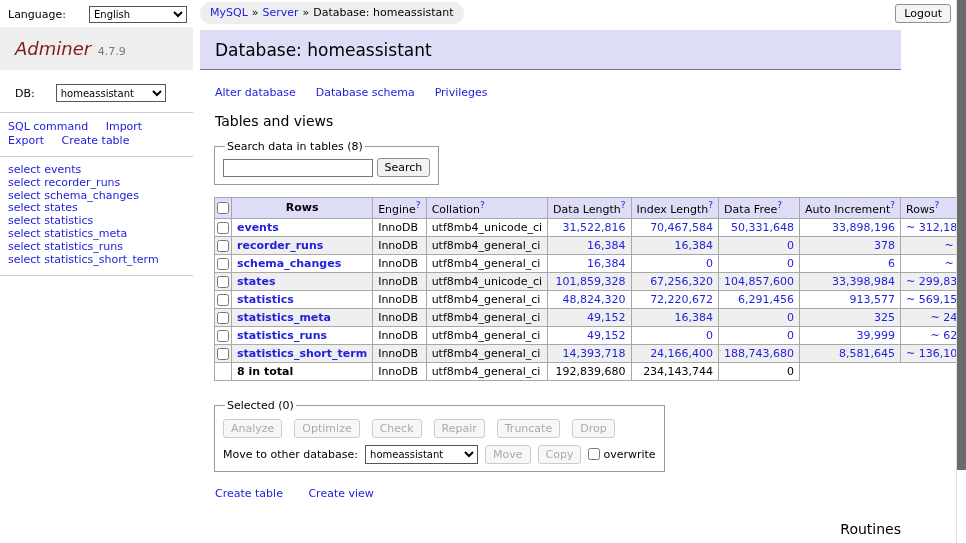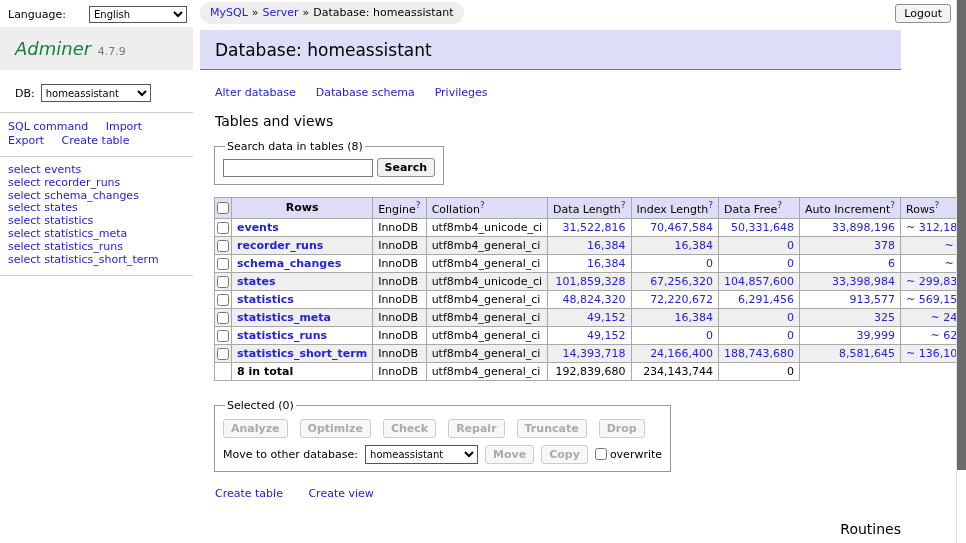--- a/index.html
+++ b/index.html
@@ -14,41 +14,41 @@
   .breadcrumb .sep { color: #000; margin: 0 4px; }
   .logout-btn { position: absolute; right: 15px; top: 4px; font-family: inherit; font-size: 11px; padding: 2px 8px; background: #f4f4f4; border: 1px solid #8f8f8f; border-radius: 3px; cursor: pointer; }
 
   
   .scrollbar { position: absolute; right: 0; top: 0; width: 10px; height: 543px; background: #ffffff; border-left: 1px solid #e0e0e0; }
   .scrollbar .thumb { width: 100%; height: 470px; background: #6b6b6b; }
 
   
   .sidebar { position: absolute; left: 0; top: 27px; width: 193px; }
   .logo-block { background: #eeeeee; padding: 11px 0 11px 15px; }
-  .logo-name { font-style: italic; font-size: 18px; color: #15803d; text-align: center; }
+  .logo-name { font-style: italic; font-size: 18px; color: #7f1d1d; text-align: center; }
   .logo-version { font-size: 11px; color: #777; margin-left: 3px; }
-  .db-row { display: flex; align-items: center; gap: 6px; margin: 14px 0 10px 15px; }
+  .db-row { display: flex; align-items: center; gap: 21px; margin: 14px 0 10px 15px; }
   .db-row select { width: 110px; height: 18px; font-size: 10px; font-family: inherit; border: 1px solid #555; background: #fff; }
   .side-hr { border: 0; border-top: 1px solid #ccc; margin: 0; }
   .side-actions { padding: 7px 0 8px 8px; line-height: 14px; }
   .side-actions a { margin-right: 14px; }
   .side-links { padding: 7px 0 9px 8px; line-height: 12.8px; }
   .side-links a { display: block; }
 
   
   .main { position: absolute; left: 200px; top: 30px; width: 701px; }
   .page-title { background: #ddddf7; border-bottom: 1px solid #73738c; font-size: 17px; font-weight: normal; padding: 10px 0 10px 15px; height: 40px; }
   .main-links { margin: 16px 0 0 15px; }
   .main-links a { margin-right: 20px; }
   h3.section { font-size: 14px; font-weight: normal; margin: 14px 0 0 15px; }
 
   fieldset { border: 1px solid #999; margin: 11px 0 0 14px; padding: 5px 8px 7px 8px; display: inline-block; }
   fieldset legend { font-size: 11px; padding: 0 2px; margin-left: 2px; }
   .search-fs input[type=text] { width: 150px; height: 18px; border: 1px solid #777; font-family: inherit; font-size: 11px; padding: 1px 3px; }
-  .btn { font-family: inherit; font-size: 11px; padding: 2px 7px; background: #f2f2f2; border: 1px solid #8f8f8f; border-radius: 3px; cursor: pointer; font-weight: bold; }
+  .btn { font-family: inherit; font-size: 11px; padding: 2px 7px; background: #f2f2f2; border: 1px solid #8f8f8f; border-radius: 3px; cursor: pointer; }
   .btn:disabled { color: #aaa; border-color: #ccc; background: #f7f7f7; cursor: default; }
 
   
   table.db { border-collapse: collapse; margin: 12px 0 0 14px; }
   table.db th, table.db td { border: 1px solid #a8a8a8; padding: 2px 5px; font-size: 11px; height: 17px; white-space: nowrap; }
   table.db thead td, table.db thead th { background: #ddddf7; }
   table.db thead th { font-weight: bold; text-align: center; }
   table.db tr.odd td, table.db tr.odd th { background: #efefef; }
   table.db td.num { text-align: right; }
   table.db th.name { text-align: left; font-weight: bold; }

